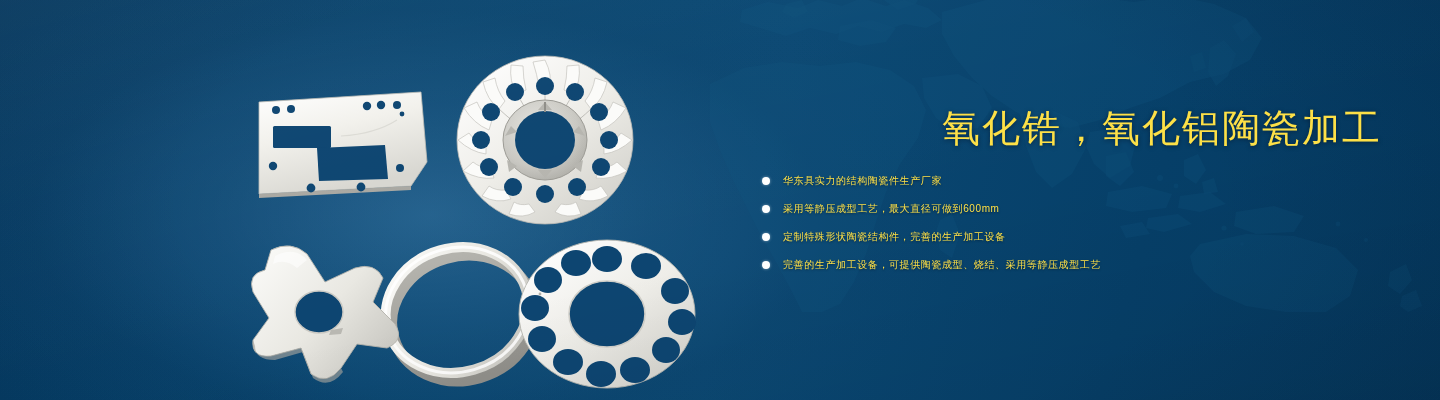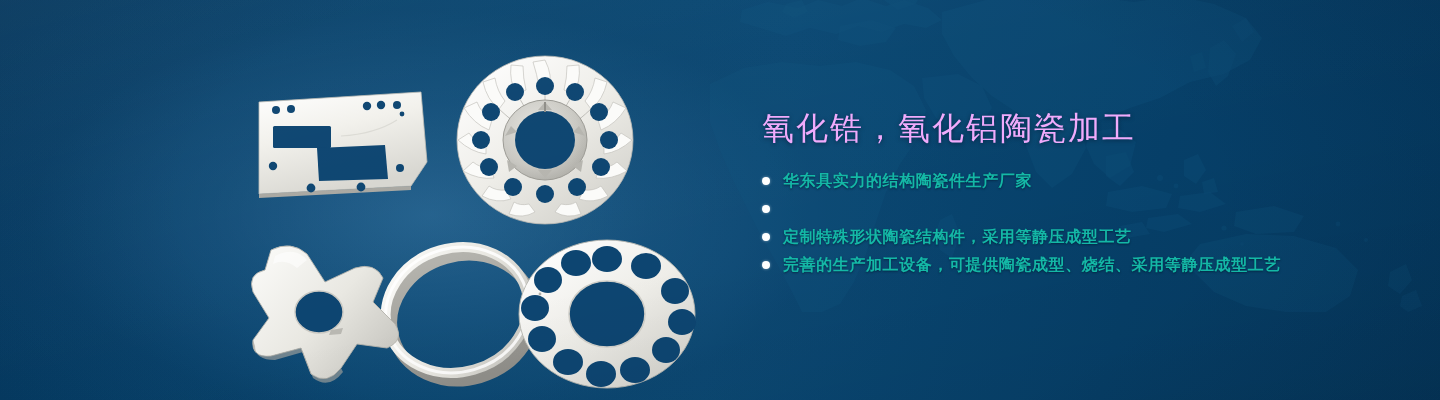--- a/index.html
+++ b/index.html
@@ -49,45 +49,45 @@
     pointer-events:none;
   }
 
   
   .parts{ position:absolute; left:215px; top:40px; width:500px; height:340px; }
   .parts svg{ display:block; width:100%; height:100%; overflow:visible; }
 
   
   .copy{ position:absolute; left:762px; top:108px; width:620px; }
   .headline{
-    color:#f0abfc;
-    font-size:32px;
+    color:#fde047;
+    font-size:38px;
     letter-spacing:2px;
     line-height:40px;
     white-space:nowrap;
     text-shadow:0 1px 4px rgba(0,14,32,0.55);
+    text-align:right;
   }
   .bullets{ margin-top:22px; list-style:none; }
   .bullet{
     display:flex; align-items:center;
     height:22px; margin-bottom:6px;
   }
   .dot{
     width:8px; height:8px; border-radius:50%;
     background:#ffffff; flex:0 0 auto;
     margin-right:13px;
     box-shadow:0 0 3px rgba(255,255,255,0.45);
   }
   .btext{
-    color:#14b8a6;
-    font-size:16px;
+    color:#fde047;
+    font-size:10px;
     letter-spacing:0.6px;
     white-space:nowrap;
     text-shadow:0 1px 2px rgba(0,12,28,0.5);
-    font-weight:bold;
   }
 </style>
 </head>
 <body>
 
 <div id="banner">
 
   <div class="bg-base"></div>
 
   <div class="worldmap">
@@ -323,24 +323,25 @@
 
     <div class="headline">氧化锆，氧化铝陶瓷加工</div>
 
     <ul class="bullets">
       <li class="bullet">
         <span class="dot"></span>
         <span class="btext">华东具实力的结构陶瓷件生产厂家</span>
       </li>
       <li class="bullet">
         <span class="dot"></span>
+        <span class="btext">采用等静压成型工艺，最大直径可做到600mm</span>
       </li>
       <li class="bullet">
         <span class="dot"></span>
-        <span class="btext">定制特殊形状陶瓷结构件，采用等静压成型工艺</span>
+        <span class="btext">定制特殊形状陶瓷结构件，完善的生产加工设备</span>
       </li>
       <li class="bullet">
         <span class="dot"></span>
         <span class="btext">完善的生产加工设备，可提供陶瓷成型、烧结、采用等静压成型工艺</span>
       </li>
     </ul>
 
   </div>
 
 </div>

